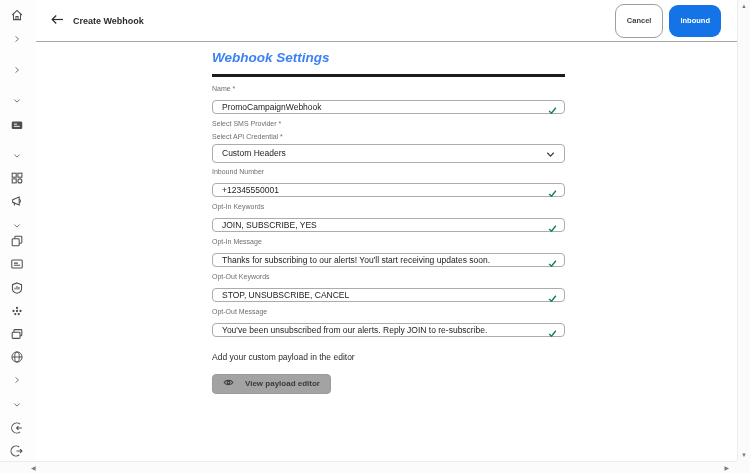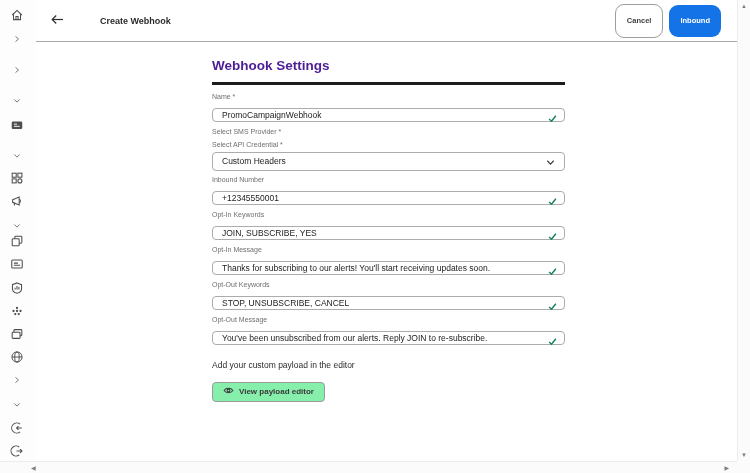--- a/index.html
+++ b/index.html
@@ -8,51 +8,51 @@
     position:relative; overflow:hidden; background:#ffffff;
     font-family:"Liberation Sans", sans-serif; color:#2c2c2c;
     --accent:#1473e6; --success:#12805c;
   }
   
   .sidebar { position:absolute; left:0; top:0; width:36px; height:461px; background:#fdfdfd; z-index:3; }
   .side-item { position:absolute; left:9px; width:16px; height:16px; display:flex; align-items:center; justify-content:center; cursor:pointer; }
   .side-item svg { display:block; }
   
   .topbar { position:absolute; left:36px; top:0; width:701px; height:42px; background:#fff;
-            border-bottom:1.5px solid #a8a8a8; display:flex; align-items:center; z-index:2;gap:27px; }
+            border-bottom:1.5px solid #a8a8a8; display:flex; align-items:center; z-index:2; }
   .back-btn { margin-left:12px; width:18px; height:18px; display:flex; align-items:center; justify-content:center;
               background:none; border:none; cursor:pointer; }
   .topbar-title { margin-left:7px; font-size:9px; font-weight:bold; color:#2c2c2c; }
   .topbar-actions { margin-left:auto; margin-right:16px; display:flex; gap:6px; align-items:center; }
   .btn-pill { height:17px; padding:16px 11px; border-radius:9px; font-size:7.5px; font-weight:bold;
               display:flex; align-items:center; cursor:pointer; font-family:"Liberation Sans", sans-serif; }
   .btn-cancel { background:#fff; border:1.5px solid #9e9e9e; color:#3f3f3f; }
   .btn-submit { background:var(--accent); border:none; color:#fff; }
   
   .content { position:absolute; left:212px; top:42px; width:353px; }
-  .page-heading { margin-top:16px; font-size:13.5px; font-weight:bold; color:#4c1d95; }
+  .page-heading { margin-top:8px; font-size:13.5px; font-weight:bold; color:#3b82f6;font-style:italic; }
   .heading-rule { margin-top:9px; height:2.5px; background:#1c1c1c; }
   .form-desc { margin-top:9px; font-size:8.5px; color:#2c2c2c; }
   .field { margin-top:4px; }
   .field.first { margin-top:7px; }
   .field-label { font-size:7px; line-height:9px; color:#6e6e6e; }
   .input-row { position:relative; margin-top:3px; height:19px; }
   .text-input {
     width:100%; height:14px; border:1px solid #acacac; border-radius:4px; background:#fff;
     padding:0 24px 0 9px; font-size:8.5px; color:#222; font-family:"Liberation Sans", sans-serif; outline:none;
   }
   .check-icon { position:absolute; right:8px; top:5px; color:var(--success); pointer-events:none; }
   .select-box {
     width:100%; height:19px; border:1px solid #acacac; border-radius:4px; background:#fff;
     display:flex; align-items:center; justify-content:space-between; padding:0 9px; cursor:pointer;
   }
   .select-value { font-size:8.5px; color:#222; }
   .payload-hint { margin-top:14px; font-size:8.5px; color:#2c2c2c; }
-  .payload-btn { margin-top:12px; height:20px; display:inline-flex; align-items:center; gap:5px;
-    padding:0 10px; border:1px solid #9a9a9a; border-radius:4px; background:#86efac;
+  .payload-btn { margin-top:12px; height:20px; display:inline-flex; align-items:center; gap:11px;
+    padding:0 10px; border:1px solid #9a9a9a; border-radius:4px; background:#a3a3a3;
     font-size:8px; font-weight:bold; color:#3a3a3a; cursor:pointer; font-family:"Liberation Sans", sans-serif; }
   
   .vscroll { position:absolute; right:0; top:0; width:13px; height:461px; background:#fbfbfb;
              border-left:1px solid #ececec; z-index:4; }
   .hscroll { position:absolute; left:0; bottom:0; width:737px; height:12px; background:#fbfbfb;
              border-top:1px solid #ececec; z-index:4; }
   .corner { position:absolute; right:0; bottom:0; width:13px; height:12px; background:#fbfbfb; z-index:4; }
   .scroll-arrow { position:absolute; font-size:6px; color:#7d7d7d; line-height:6px; cursor:pointer; }
   .va-up { top:3px; left:3px; } .va-down { bottom:3px; left:3px; }
   .ha-left { left:31px; top:3px; } .ha-right { right:8px; top:3px; }

